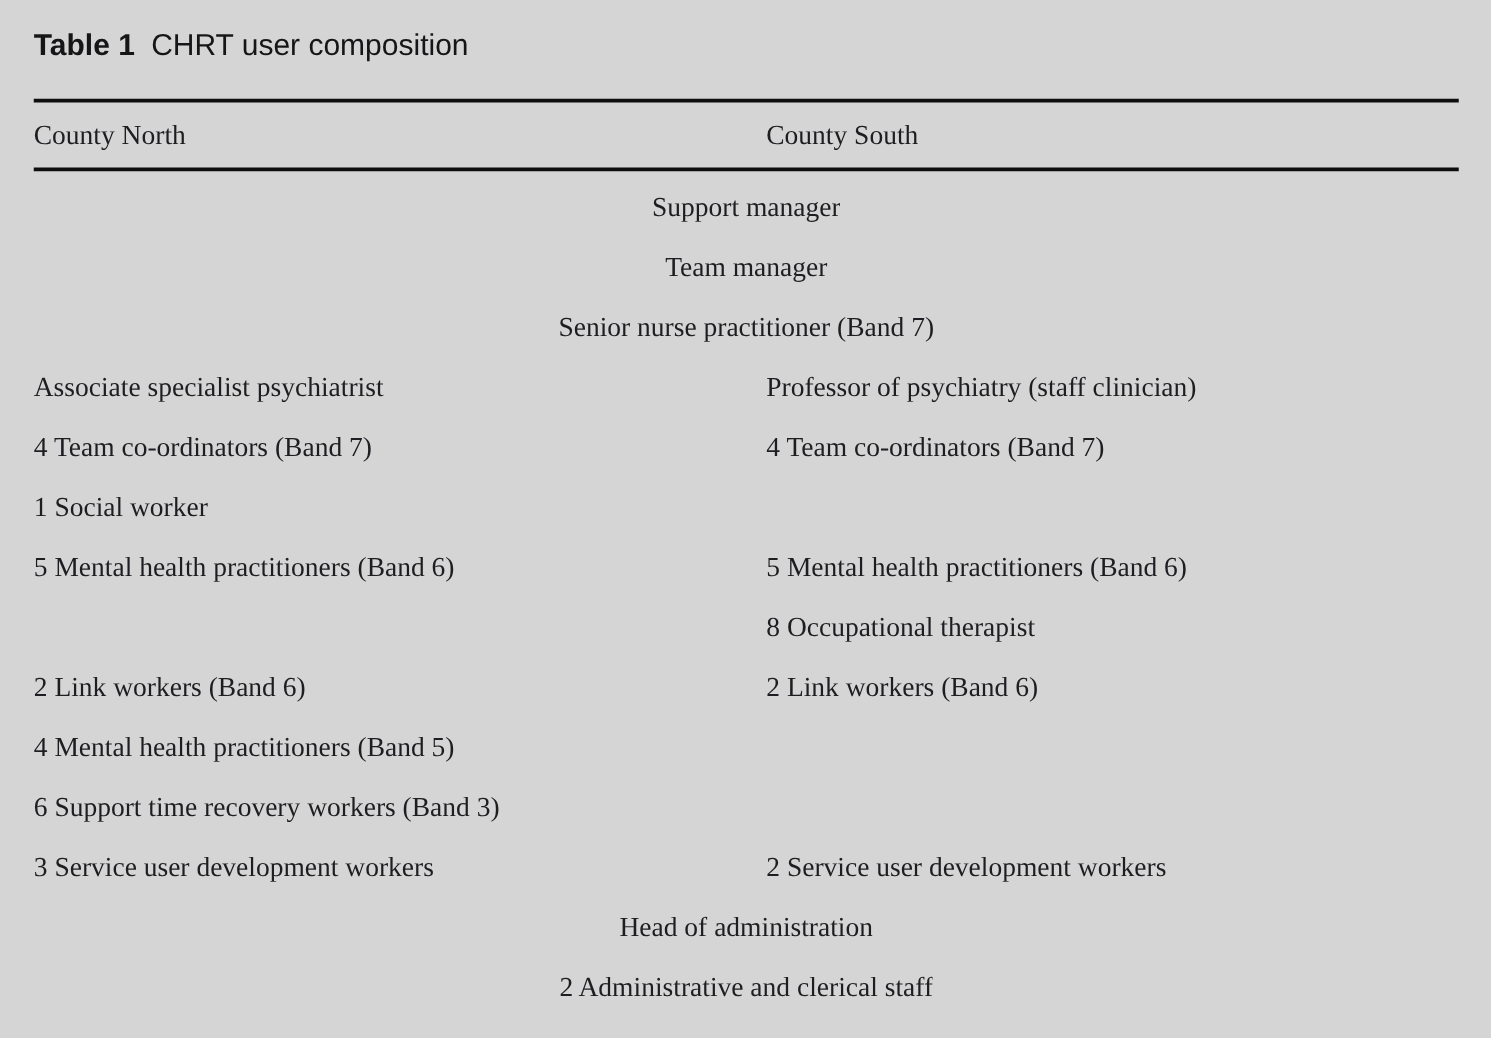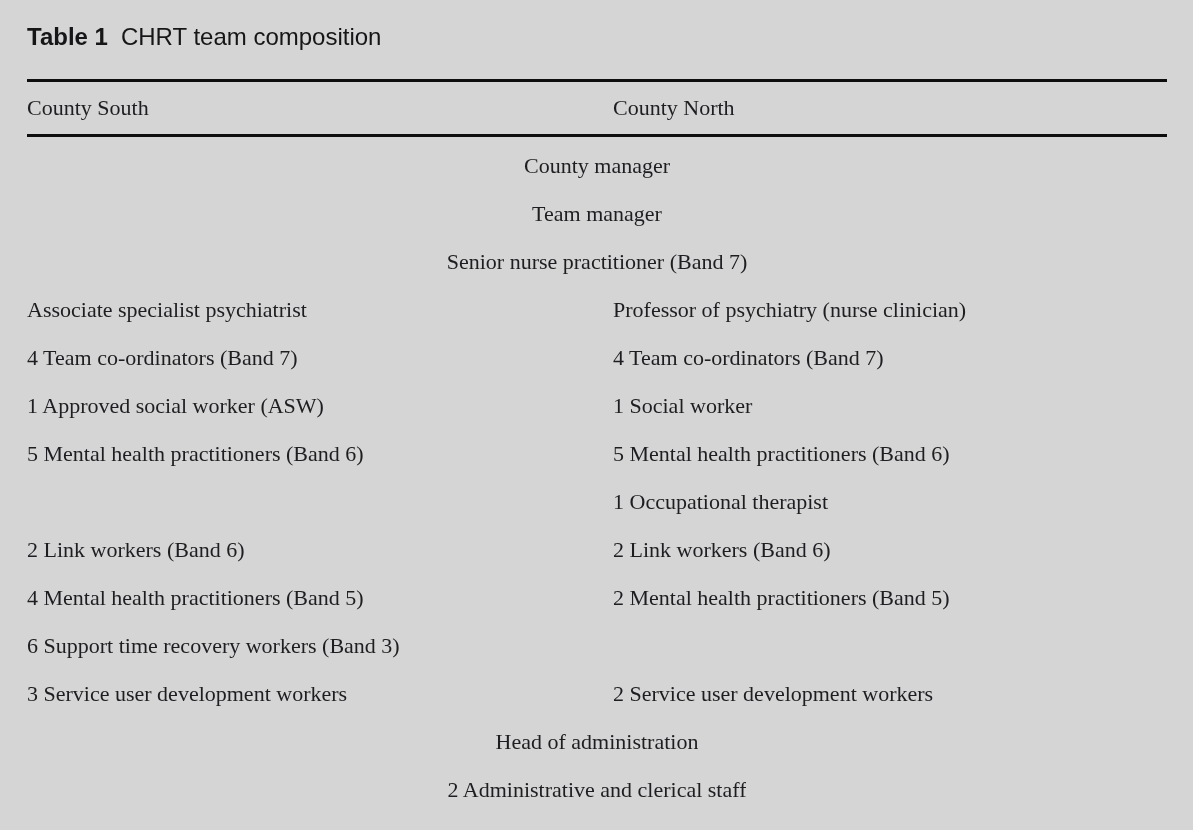--- a/index.html
+++ b/index.html
@@ -70,79 +70,77 @@
     overflow: hidden;
   }
 </style>
 </head>
 <body>
 
 <div class="page">
 
   <div class="table-title">
     <span class="title-label">Table 1</span>
-    <span class="title-caption">CHRT team composition</span>
+    <span class="title-caption">CHRT user composition</span>
   </div>
 
   <div class="rule"></div>
 
   <div class="header-row">
+    <div class="cell">County North</div>
     <div class="cell">County South</div>
-    <div class="cell">County North</div>
   </div>
 
   <div class="rule"></div>
 
   <div class="table-body">
 
     <div class="row span">
-      <div class="cell">County manager</div>
+      <div class="cell">Support manager</div>
     </div>
 
     <div class="row span">
       <div class="cell">Team manager</div>
     </div>
 
     <div class="row span">
       <div class="cell">Senior nurse practitioner (Band 7)</div>
     </div>
 
     <div class="row pair">
       <div class="cell">Associate specialist psychiatrist</div>
-      <div class="cell">Professor of psychiatry (nurse clinician)</div>
+      <div class="cell">Professor of psychiatry (staff clinician)</div>
     </div>
 
     <div class="row pair">
       <div class="cell">4 Team co-ordinators (Band 7)</div>
       <div class="cell">4 Team co-ordinators (Band 7)</div>
     </div>
 
     <div class="row pair">
-      <div class="cell">1 Approved social worker (ASW)</div>
       <div class="cell">1 Social worker</div>
     </div>
 
     <div class="row pair">
       <div class="cell">5 Mental health practitioners (Band 6)</div>
       <div class="cell">5 Mental health practitioners (Band 6)</div>
     </div>
 
     <div class="row pair">
       <div class="cell"></div>
-      <div class="cell">1 Occupational therapist</div>
+      <div class="cell">8 Occupational therapist</div>
     </div>
 
     <div class="row pair">
       <div class="cell">2 Link workers (Band 6)</div>
       <div class="cell">2 Link workers (Band 6)</div>
     </div>
 
     <div class="row pair">
       <div class="cell">4 Mental health practitioners (Band 5)</div>
-      <div class="cell">2 Mental health practitioners (Band 5)</div>
     </div>
 
     <div class="row pair">
       <div class="cell">6 Support time recovery workers (Band 3)</div>
     </div>
 
     <div class="row pair">
       <div class="cell">3 Service user development workers</div>
       <div class="cell">2 Service user development workers</div>
     </div>

